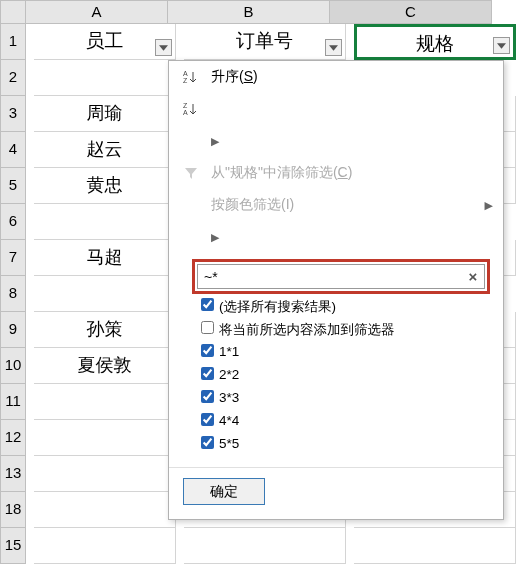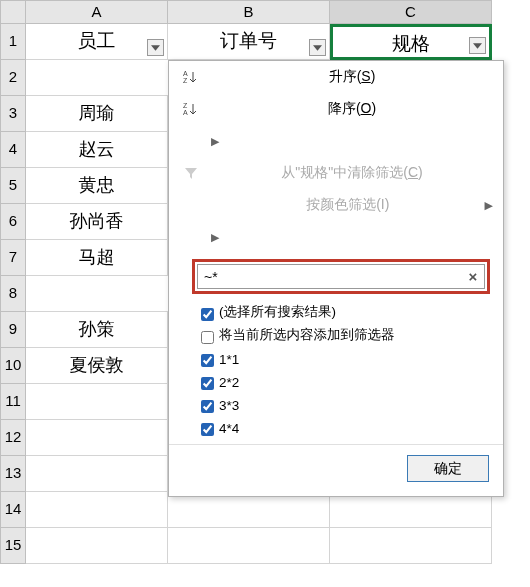--- a/index.html
+++ b/index.html
@@ -9,48 +9,48 @@
 .col-headers { display: flex; }
 .corner { width: 26px; height: 24px; background: #e6e6e6; border: 1px solid #bfbfbf; }
 .col-header { height: 24px; background: #e6e6e6; border: 1px solid #bfbfbf; border-left: none; text-align: center; line-height: 22px; font-size: 15px; }
 .col-header.active { background: #d5d5d5; }
 .colA { width: 142px; }
 .colB { width: 162px; }
 .colC { width: 162px; }
 
 .row { display: flex; }
 .row-header { width: 26px; height: 36px; background: #e6e6e6; border: 1px solid #bfbfbf; border-top: none; text-align: center; line-height: 34px; font-size: 15px; }
-.cell { height: 36px; border-right: 1px solid #d4d4d4; border-bottom: 1px solid #d4d4d4; text-align: center; line-height: 34px; font-size: 18px; position: relative; }
+.cell { height: 36px; border-right: 1px solid #d4d4d4; border-bottom: 1px solid #d4d4d4; text-align: center; line-height: 34px; font-size: 18px; position: relative; margin-left: 8px; }
 .cell.header-cell { font-size: 19px; }
 .cellA { width: 142px; }
 .cellB { width: 162px; }
 .cellC { width: 162px; }
 .cell.selected { border: 3px solid #15803d; }
 
 .filter-btn { position: absolute; right: 3px; bottom: 3px; width: 17px; height: 17px; background: #f0f0f0; border: 1px solid #999; display: flex; align-items: center; justify-content: center; cursor: pointer; }
 .filter-btn svg { width: 9px; height: 6px; }
 
 .dropdown { position: absolute; left: 168px; top: 60px; width: 336px; background: #fff; border: 1px solid #b1b1b1; box-shadow: 2px 2px 6px rgba(0,0,0,0.2); z-index: 10; }
-.menu-item { display: flex; align-items: center; height: 32px; padding: 0 10px 0 12px; cursor: pointer; text-align: center; }
+.menu-item { display: flex; align-items: center; height: 32px; padding: 0 10px 0 12px; cursor: pointer; }
 .menu-item.disabled { color: #aaa; cursor: default; }
 .menu-icon { width: 20px; height: 18px; display: flex; align-items: center; justify-content: center; margin-right: 10px; }
 .menu-label { flex: 1; font-size: 14px; }
 .accel { text-decoration: underline; }
 .submenu-arrow { color: #666; font-size: 11px; }
 
 .search-box { margin: 6px 13px 4px 23px; border: 3px solid #c0392b; padding: 2px; }
 .search-inner { display: flex; align-items: center; border: 1px solid #999; background: #fff; height: 25px; }
 .search-inner input { flex: 1; border: none; outline: none; padding: 0 6px; font-size: 14px; }
 .clear-btn { width: 22px; height: 22px; display: flex; align-items: center; justify-content: center; cursor: pointer; color: #555; font-weight: bold; font-size: 15px; }
 
 .tree { margin: 4px 13px 6px 32px; max-height: 170px; overflow: auto; }
-.tree-item { display: flex; align-items: flex-end; height: 23px; font-size: 13.5px; }
+.tree-item { display: flex; align-items: flex-start; height: 23px; font-size: 13.5px; }
 .tree-item input[type=checkbox] { margin-right: 5px; width: 13px; height: 13px; accent-color: #2463b5; }
 
-.btn-row { display: flex; justify-content: flex-end; padding: 10px 14px 14px; gap: 14px; border-top: 1px solid #e0e0e0; margin-top: 8px; }
+.btn-row { display: flex; padding: 10px 14px 14px; gap: 14px; border-top: 1px solid #e0e0e0; margin-top: 8px; }
 .btn { width: 82px; height: 27px; background: #f0f0f0; border: 1px solid #999; font-size: 14px; cursor: pointer; }
 .btn.primary { border: 1px solid #3a7ab5; }
 </style>
 </head>
 <body>
 
 <div class="grid">
   <div class="col-headers">
     <div class="corner"></div>
     <div class="col-header colA">A</div>
@@ -104,21 +104,20 @@
       <div class="cell cellC"></div>
     </div>
   <div class="row">
       <div class="row-header">5</div>
       <div class="cell cellA">黄忠</div>
       <div class="cell cellB"></div>
       <div class="cell cellC"></div>
     </div>
   <div class="row">
       <div class="row-header">6</div>
-      <div class="cell cellA">孙尚香</div>
       <div class="cell cellB"></div>
       <div class="cell cellC"></div>
     </div>
   <div class="row">
       <div class="row-header">7</div>
       <div class="cell cellA">马超</div>
       <div class="cell cellB"></div>
       <div class="cell cellC"></div>
     </div>
   <div class="row">
@@ -150,21 +149,21 @@
       <div class="cell cellB"></div>
       <div class="cell cellC"></div>
     </div>
   <div class="row">
       <div class="row-header">13</div>
       <div class="cell cellA"></div>
       <div class="cell cellB"></div>
       <div class="cell cellC"></div>
     </div>
   <div class="row">
-      <div class="row-header">14</div>
+      <div class="row-header">18</div>
       <div class="cell cellA"></div>
       <div class="cell cellB"></div>
       <div class="cell cellC"></div>
     </div>
   <div class="row">
       <div class="row-header">15</div>
       <div class="cell cellA"></div>
       <div class="cell cellB"></div>
       <div class="cell cellC"></div>
     </div>
@@ -182,21 +181,20 @@
     <span class="menu-label">升序(<span class="accel">S</span>)</span>
   </div>
   <div class="menu-item">
     <span class="menu-icon">
         <svg width="16" height="16">
           <text x="0" y="7" font-size="7" fill="#444">Z</text>
           <text x="0" y="14" font-size="7" fill="#444">A</text>
           <path d="M10 3 L10 13 M7 10 L10 13 L13 10" stroke="#444" fill="none"></path>
         </svg>
       </span>
-    <span class="menu-label">降序(<span class="accel">O</span>)</span>
   </div>
   <div class="menu-item">
     <span class="menu-icon"></span>
     <span class="submenu-arrow">▶</span>
   </div>
   <div class="menu-item disabled">
     <span class="menu-icon">
         <svg width="16" height="16">
           <path d="M2 3 L14 3 L9 9 L9 14 L7 12 L7 9 Z" fill="#ccc"></path>
         </svg>
@@ -238,18 +236,22 @@
         <span>2*2</span>
       </div>
     <div class="tree-item">
         <input type="checkbox" checked="" style="">
         <span>3*3</span>
       </div>
     <div class="tree-item">
         <input type="checkbox" checked="" style="">
         <span>4*4</span>
       </div>
+    <div class="tree-item">
+        <input type="checkbox" checked="" style="">
+        <span>5*5</span>
+      </div>
   </div>
 
   <div class="btn-row">
     <button class="btn primary">确定</button>
   </div>
 </div>
 
 </body></html>

